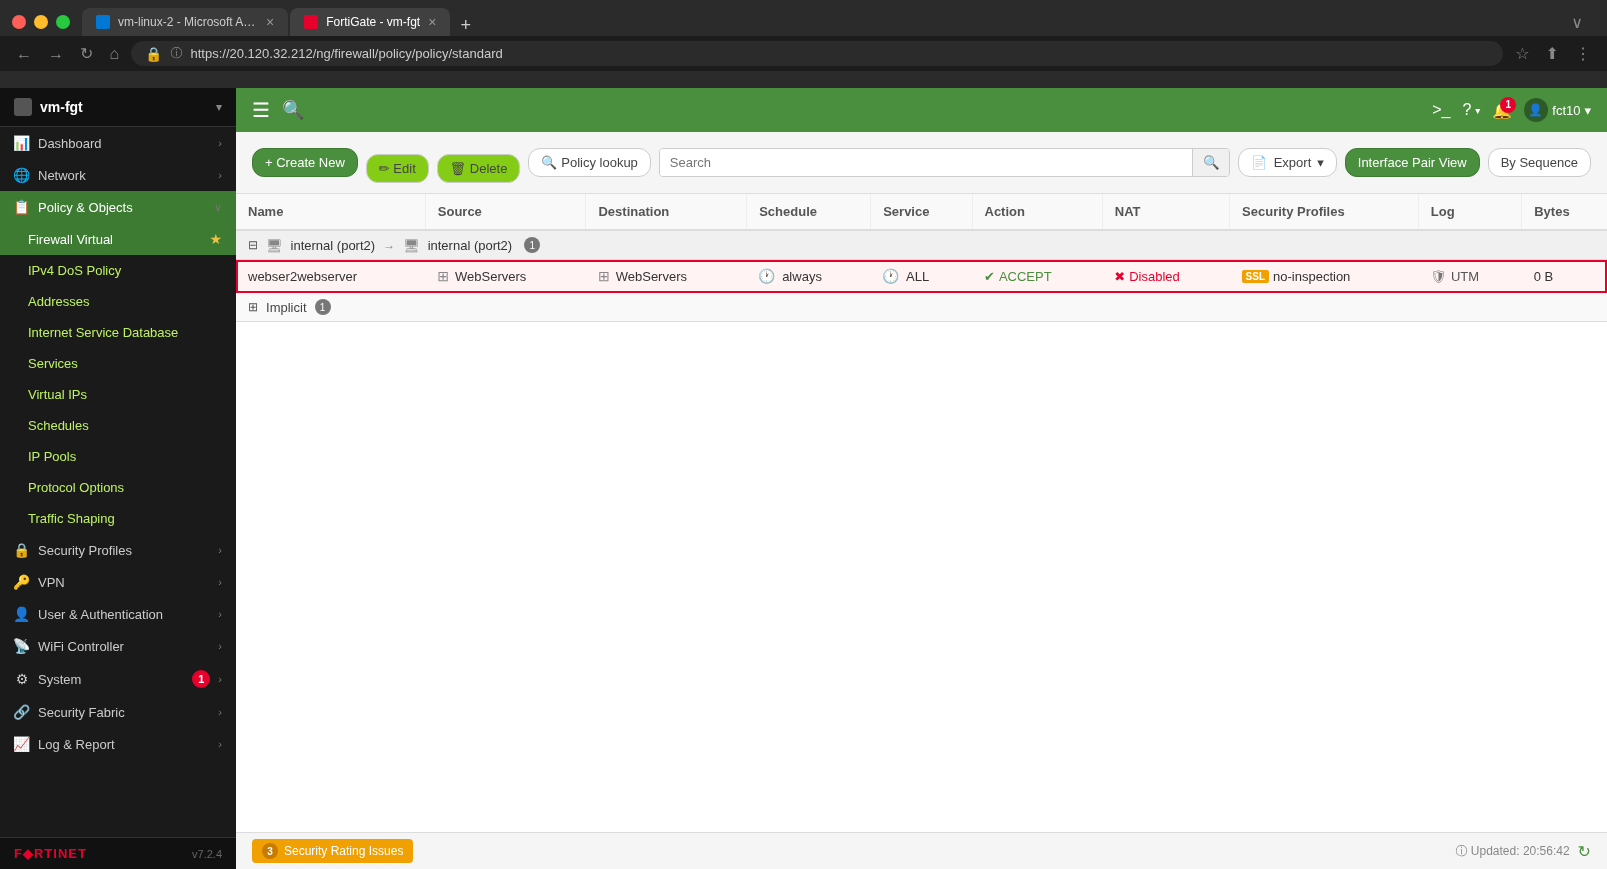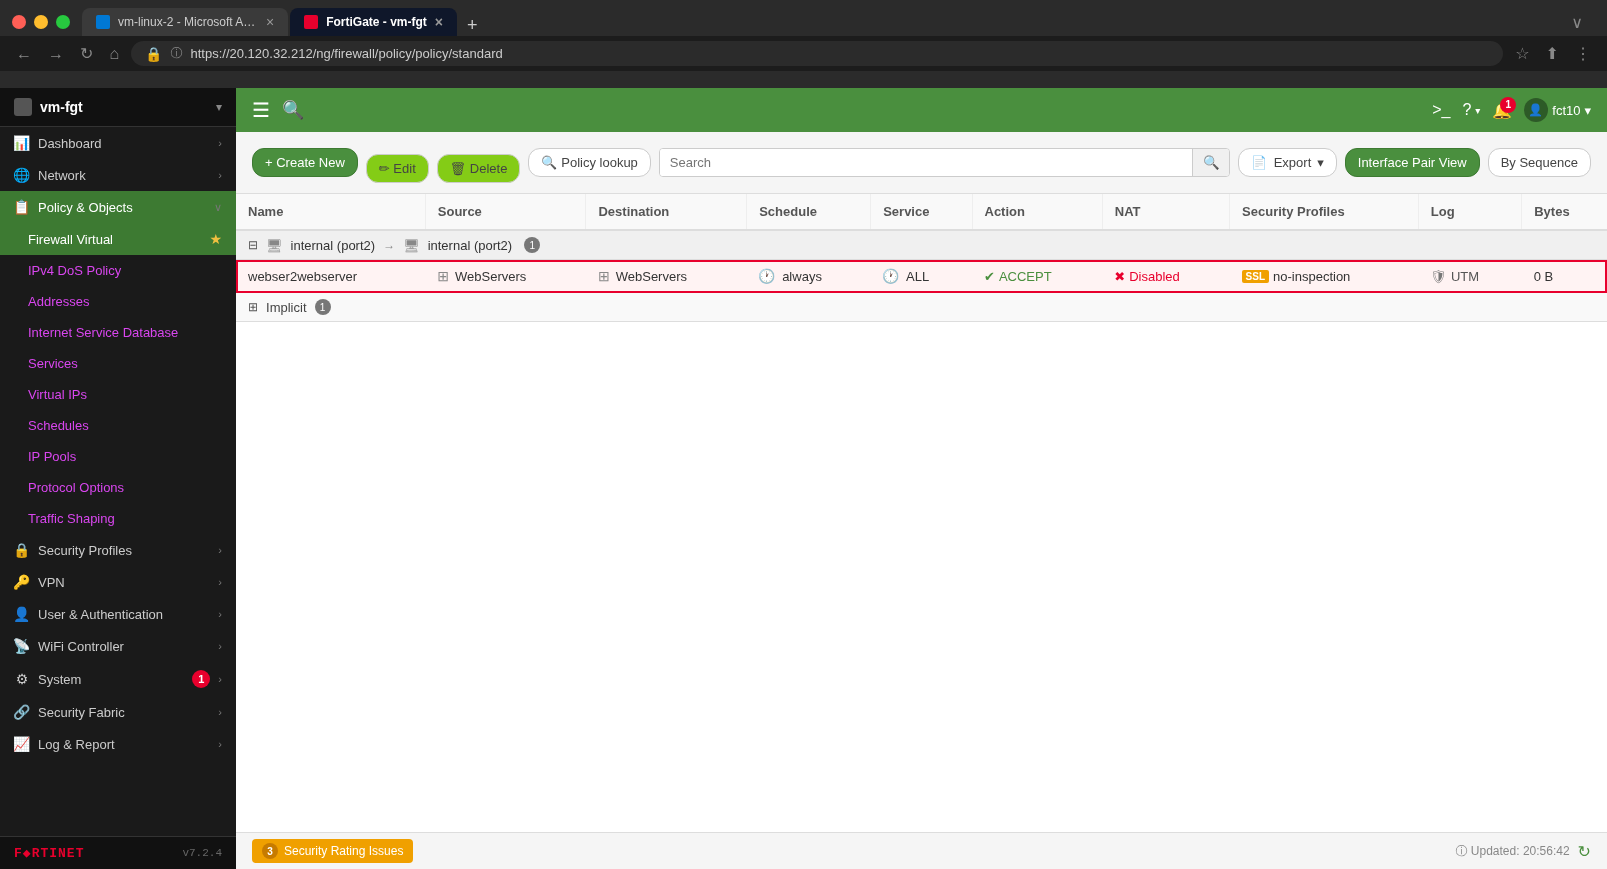--- a/index.html
+++ b/index.html
@@ -7,21 +7,21 @@
 
     
     .browser-chrome { background: #2b2b2b; height: 88px; }
     .browser-traffic-lights { display: flex; gap: 8px; padding: 14px 16px 0; }
     .traffic-light { width: 14px; height: 14px; border-radius: 50%; }
     .tl-red { background: #ff5f56; }
     .tl-yellow { background: #ffbd2e; }
     .tl-green { background: #27c93f; }
     .browser-tabs { display: flex; align-items: flex-end; padding: 4px 8px 0; gap: 2px; margin-top: 4px; }
     .browser-tab { display: flex; align-items: center; gap: 8px; padding: 6px 14px; border-radius: 8px 8px 0 0; font-size: 12px; color: #ccc; background: #3a3a3a; min-width: 160px; max-width: 220px; cursor: pointer; }
-    .browser-tab.active { background: #0f172a; color: #fff; font-weight: bold; }
+    .browser-tab.active { background: #404040; color: #fff; }
     .browser-tab .tab-icon { width: 14px; height: 14px; border-radius: 2px; flex-shrink: 0; }
     .browser-tab .tab-icon.azure { background: #0078d4; }
     .browser-tab .tab-icon.forti { background: #e8002d; }
     .browser-tab .tab-close { margin-left: auto; color: #999; font-size: 14px; cursor: pointer; }
     .tab-new { background: none; border: none; color: #ccc; font-size: 18px; cursor: pointer; padding: 0 8px; }
     .browser-nav { display: flex; align-items: center; gap: 8px; padding: 4px 12px; background: #1c1c1c; }
     .nav-btn { background: none; border: none; color: #888; font-size: 16px; cursor: pointer; padding: 4px; border-radius: 4px; }
     .address-bar { flex: 1; display: flex; align-items: center; background: #2b2b2b; border-radius: 20px; padding: 4px 14px; gap: 8px; }
     .address-bar-icon { color: #888; font-size: 14px; }
     .address-bar-url { flex: 1; color: #ccc; font-size: 13px; }
@@ -32,27 +32,27 @@
     .app { display: flex; height: calc(869px - 88px); }
 
     
     .sidebar { width: 236px; background: #1a1a1a; color: #ccc; display: flex; flex-direction: column; flex-shrink: 0; overflow-y: auto; }
     .sidebar-header { display: flex; align-items: center; justify-content: space-between; padding: 10px 14px; background: #111; border-bottom: 1px solid #333; }
     .sidebar-device { display: flex; align-items: center; gap: 8px; font-weight: 600; font-size: 14px; color: #fff; }
     .sidebar-device-icon { width: 18px; height: 18px; background: #555; border-radius: 3px; }
     .sidebar-chevron { color: #888; font-size: 12px; }
     .sidebar-item { display: flex; align-items: center; padding: 8px 14px; cursor: pointer; font-size: 13px; color: #ccc; gap: 8px; }
     .sidebar-item.active-parent { background: #3d7a32; color: #fff; }
-    .sidebar-item.sub { padding-left: 28px; color: #d946ef; }
+    .sidebar-item.sub { padding-left: 28px; color: #bef264; }
     .sidebar-item.sub.active-sub { background: #3d7a32; color: #fff; font-weight: 500; }
     .sidebar-item .item-icon { width: 16px; height: 16px; flex-shrink: 0; display: flex; align-items: center; justify-content: center; font-size: 14px; }
     .sidebar-item .item-label { flex: 1; }
     .sidebar-item .item-chevron { color: #777; font-size: 11px; }
     .sidebar-item .item-badge { background: #e8002d; color: #fff; border-radius: 50%; width: 18px; height: 18px; display: flex; align-items: center; justify-content: center; font-size: 11px; font-weight: 600; }
-    .sidebar-footer { margin-top: auto; padding: 8px 14px; display: flex; align-items: center; justify-content: space-between; background: #111; border-top: 1px solid #333; font-family: Liberation Mono, monospace; }
+    .sidebar-footer { margin-top: auto; padding: 8px 14px; display: flex; align-items: center; justify-content: space-between; background: #111; border-top: 1px solid #333; }
     .sidebar-footer-logo { color: #e8002d; font-weight: 900; font-size: 13px; letter-spacing: 1px; }
     .sidebar-footer-version { color: #666; font-size: 11px; }
 
     
     .main { flex: 1; display: flex; flex-direction: column; overflow: hidden; background: #f5f5f5; }
 
     
     .topbar { display: flex; align-items: center; justify-content: space-between; background: #4a8f3e; padding: 0 16px; height: 44px; }
     .topbar-left { display: flex; align-items: center; gap: 12px; }
     .topbar-menu-btn { color: #fff; font-size: 20px; cursor: pointer; background: none; border: none; }

